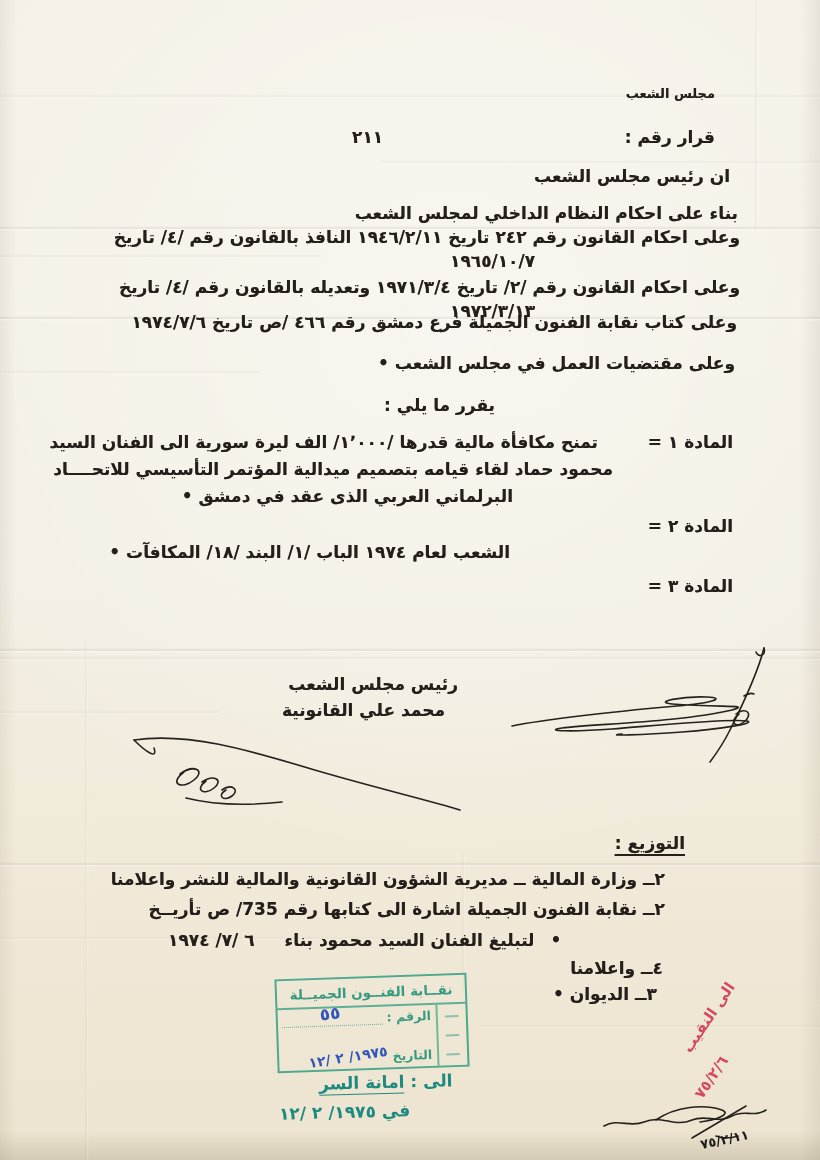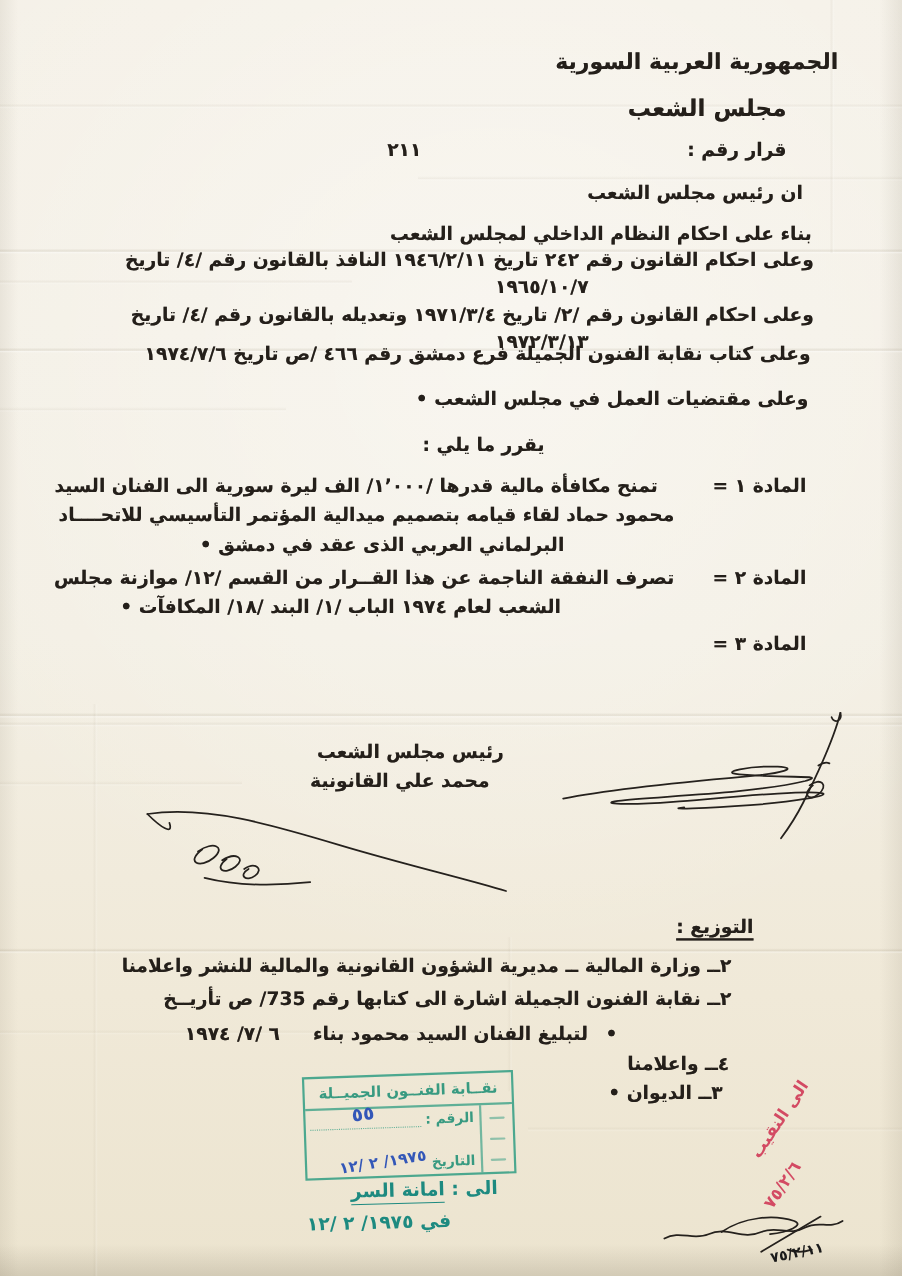--- a/index.html
+++ b/index.html
@@ -9,21 +9,21 @@
     color:#241f1a;
     background:
       linear-gradient(0deg, rgba(110,100,80,.20), rgba(110,100,80,0) 2.5%),
       linear-gradient(90deg, rgba(120,110,90,.10), rgba(120,110,90,0) 2%),
       linear-gradient(270deg, rgba(120,110,90,.12), rgba(120,110,90,0) 2.5%),
       radial-gradient(120% 80% at 55% 28%, rgba(255,255,255,.40), rgba(255,255,255,0) 60%),
       linear-gradient(180deg, #f5f1e8 0%, #f3efe4 50%, #f0e9d8 78%, #ece4cf 100%);
   }
   .t{position:absolute;direction:rtl;white-space:nowrap;font-weight:700;font-size:17px;
      text-shadow:0 0 .5px rgba(36,31,26,.55);}
-  .sz20{font-size:20px;} .sz19{font-size:21px;margin-left:16px;}
+  .sz20{font-size:20px;} .sz19{font-size:13px;margin-left:16px;}
   .crease-h{position:absolute;height:5px;left:0;width:820px;pointer-events:none;
      background:linear-gradient(180deg, rgba(140,128,102,0), rgba(140,128,102,.16) 45%, rgba(255,255,255,.35) 70%, rgba(140,128,102,0));}
   .crease-v{position:absolute;width:5px;pointer-events:none;
      background:linear-gradient(90deg, rgba(140,128,102,0), rgba(140,128,102,.12) 45%, rgba(255,255,255,.30) 70%, rgba(140,128,102,0));}
   .sig{position:absolute;pointer-events:none;}
   .sig path{fill:none;stroke:#25211d;stroke-width:1.6;stroke-linecap:round;}
   .stamp{position:absolute;left:276px;top:976px;width:192px;height:94px;
      border:2.5px solid rgba(47,156,130,.85);color:rgba(40,148,122,.92);
      transform:rotate(-2deg);box-sizing:border-box;display:flex;flex-direction:column;}
   .stamp-header{height:27px;border-bottom:2px solid rgba(47,156,130,.75);display:flex;
@@ -56,21 +56,20 @@
   <div class="crease-h" style="top:648px;opacity:1.0"></div>
   <div class="crease-h" style="top:656px;opacity:.6"></div>
   <div class="crease-h" style="top:710px;width:220px;opacity:.45"></div>
   <div class="crease-h" style="top:862px"></div>
   <div class="crease-h" style="top:936px;width:420px;opacity:.4"></div>
   <div class="crease-h" style="top:1024px;left:480px;width:340px;opacity:.4"></div>
   <div class="crease-v" style="left:754px;top:0;height:230px;opacity:.6"></div>
   <div class="crease-v" style="left:84px;top:640px;height:520px;opacity:.5"></div>
   <div class="crease-v" style="left:461px;top:852px;height:140px;opacity:.45"></div>
 
-  <div class="t sz20" style="right:58px;top:44px">الجمهورية العربية السورية</div>
   <div class="t sz19" style="right:105px;top:86px">مجلس الشعب</div>
 
   <div class="t" style="right:105px;top:127px">قرار رقم :</div>
   <div class="t" style="left:352px;top:127px">٢١١</div>
 
   <div class="t" style="right:82px;top:203px">بناء على احكام النظام الداخلي لمجلس الشعب</div>
 
   <div class="t" style="right:90px;top:166px">ان رئيس مجلس الشعب</div>
   <div class="t" style="right:80px;top:227px">وعلى احكام القانون رقم ٢٤٢ تاريخ ١٩٤٦/٢/١١ النافذ بالقانون رقم /٤/ تاريخ</div>
   <div class="t" style="left:450px;top:251px">١٩٦٥/١٠/٧</div>
@@ -80,21 +79,20 @@
   <div class="t" style="right:85px;top:353px">وعلى مقتضيات العمل في مجلس الشعب •</div>
 
   <div class="t" style="right:325px;top:395px">يقرر ما يلي :</div>
 
   <div class="t" style="right:87px;top:432px">المادة ١ =</div>
   <div class="t" style="right:222px;top:432px">تمنح مكافأة مالية قدرها /١٬٠٠٠/ الف ليرة سورية الى الفنان السيد</div>
   <div class="t" style="right:207px;top:459px">محمود حماد لقاء قيامه بتصميم ميدالية المؤتمر التأسيسي للاتحــــاد</div>
   <div class="t" style="right:307px;top:486px">البرلماني العربي الذى عقد في دمشق •</div>
 
   <div class="t" style="right:87px;top:516px">المادة ٢ =</div>
-  <div class="t" style="right:207px;top:516px">تصرف النفقة الناجمة عن هذا القــرار من القسم /١٢/ موازنة مجلس</div>
   <div class="t" style="right:310px;top:542px">الشعب لعام ١٩٧٤ الباب /١/ البند /١٨/ المكافآت •</div>
 
   <div class="t" style="right:87px;top:576px">المادة ٣ =</div>
 
 
   <div class="t" style="right:362px;top:674px">رئيس مجلس الشعب</div>
   <div class="t" style="right:375px;top:700px">محمد علي القانونية</div>
 
   <svg class="sig" style="left:482px;top:688px" width="300" height="55" viewBox="0 0 300 55">
     <path d="M30 38 C70 30 150 22 195 18 C230 15 245 10 225 9 C200 8 170 14 190 16 C240 20 270 16 250 22 C200 34 110 36 80 40 C60 43 90 44 130 41 C180 37 250 30 265 33 C275 35 240 41 200 44 C160 47 120 48 140 46"></path>

